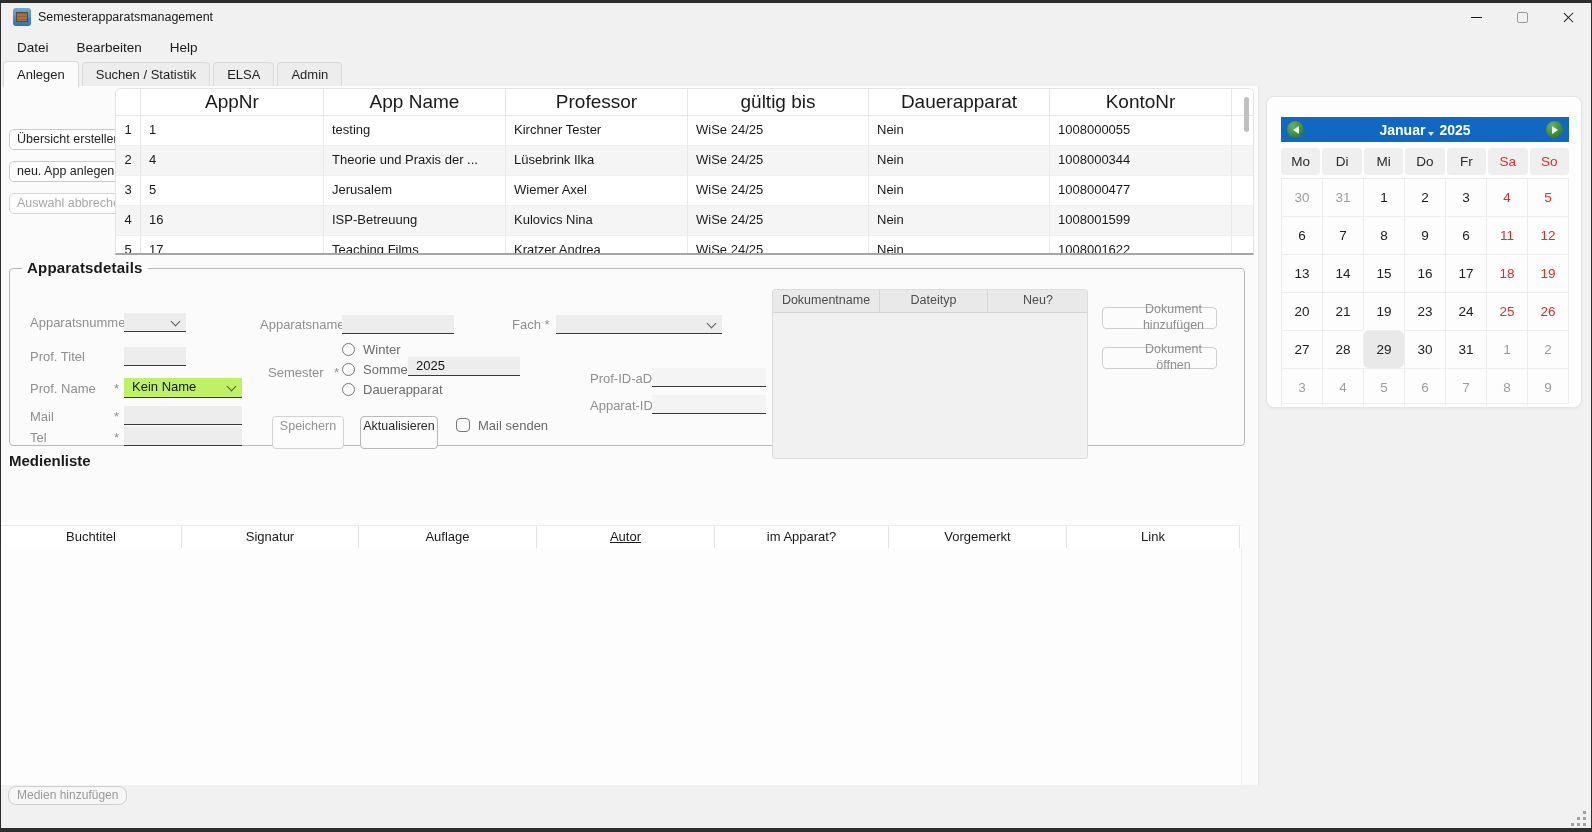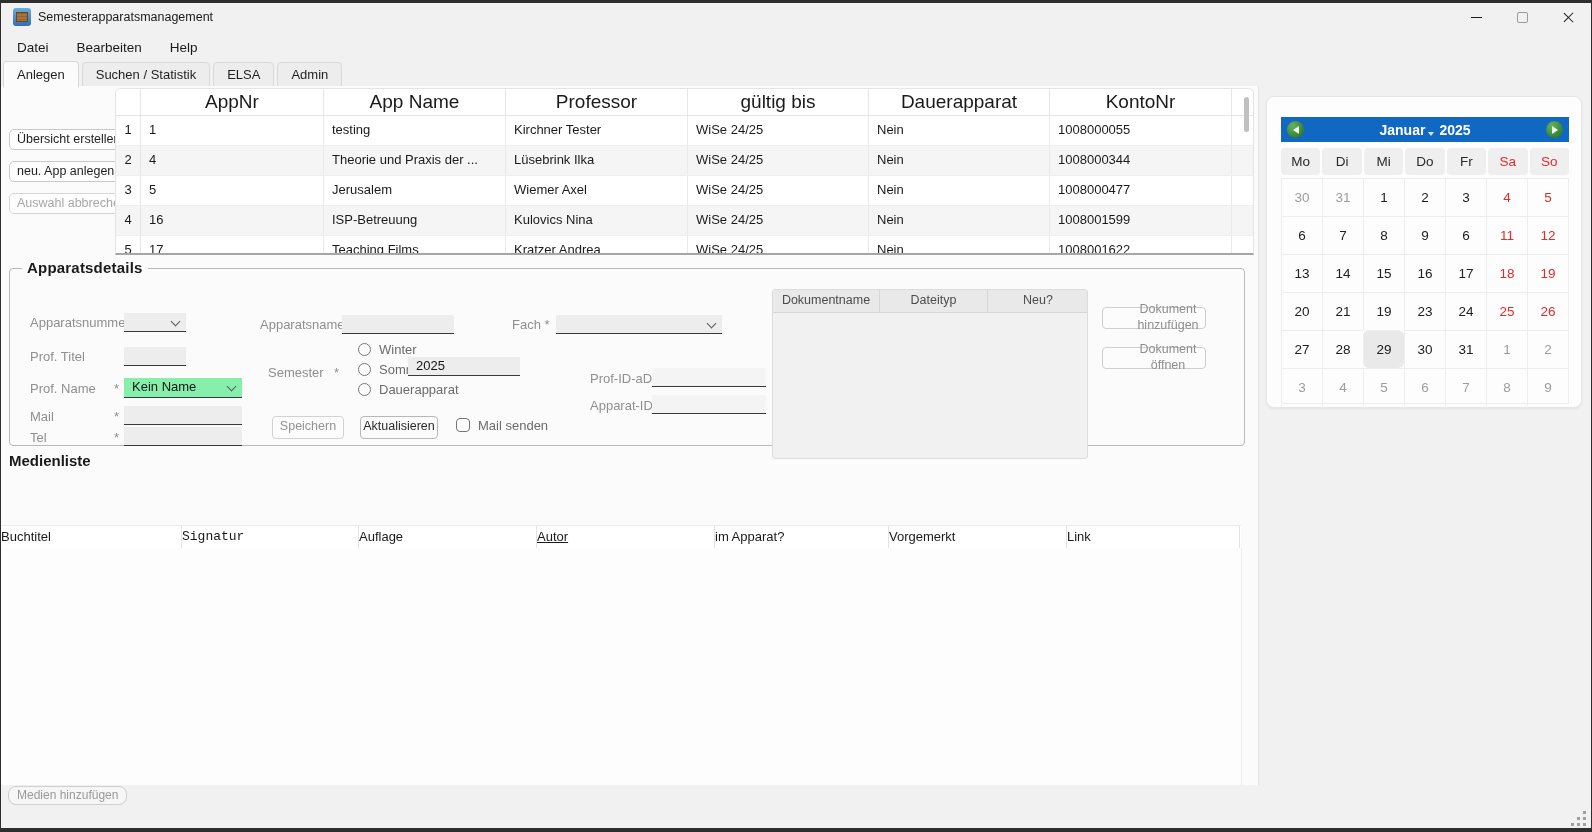--- a/index.html
+++ b/index.html
@@ -60,43 +60,43 @@
   
   .groupbox{position:absolute;left:8px;top:182px;width:1234px;height:176px;border:1px solid #b9b9b9;border-radius:4px;}
   .legend{position:absolute;left:12px;top:-10px;background:#fbfbfb;padding:0 5px;font-size:15px;font-weight:bold;letter-spacing:.2px;}
   .lbl{position:absolute;font-size:13px;color:#8f8f8f;white-space:nowrap;}
   .star{position:absolute;font-size:13px;color:#8f8f8f;}
   .fld{position:absolute;height:19px;background:#ededed;border-bottom:1px solid #3a3a3a;box-sizing:border-box;}
   .fld.light{background:#f4f4f4;}
   .fld .val{font-size:13px;line-height:18px;padding-left:8px;color:#141414;}
   .chev{position:absolute;right:7px;top:5px;width:6px;height:6px;border-right:1.4px solid #5c5c5c;
         border-bottom:1.4px solid #5c5c5c;transform:rotate(45deg);}
-  .btn{position:absolute;height:23px;line-height:18px;border:1px solid #b8b8b8;border-radius:4px;background:#fcfcfc;
+  .btn{position:absolute;height:33px;line-height:18px;border:1px solid #b8b8b8;border-radius:4px;background:#fcfcfc;
        font-size:12.5px;text-align:center;color:#2a2a2a;box-sizing:border-box;}
   .btn.disabled{color:#939393;border-color:#d2d2d2;}
-  .radios{position:absolute;left:348px;top:70px;display:flex;flex-direction:column;}
+  .radios{position:absolute;left:332px;top:70px;display:flex;flex-direction:column;}
   .radio-row{height:20px;display:flex;align-items:center;gap:8px;}
   .radio{width:13px;height:13px;border:1.5px solid #767676;border-radius:50%;background:#fdfdfd;box-sizing:border-box;}
   .radio-lbl{font-size:13px;color:#6b6b6b;}
   .checkbox{position:absolute;width:14px;height:14px;border:1.5px solid #767676;border-radius:4px;background:#fdfdfd;box-sizing:border-box;}
 
   
   .docs{position:absolute;left:762px;top:20px;width:316px;height:170px;border:1px solid #dcdcdc;border-radius:3px;
         background:#f1f1f1;box-sizing:border-box;overflow:hidden;}
   .docs-head{display:flex;height:22px;background:#e9e9e9;border-bottom:1px solid #d6d6d6;}
   .dhc{line-height:21px;text-align:center;font-size:12.5px;color:#4c4c4c;border-right:1px solid #d6d6d6;box-sizing:border-box;flex:none;}
-  .doc-btn{position:absolute;left:1092px;width:104px;border:1px solid #cfcfcf;border-radius:4px;background:#fcfcfc;
+  .doc-btn{position:absolute;left:1092px;width:115px;border:1px solid #cfcfcf;border-radius:4px;background:#fcfcfc;
            color:#8f8f8f;font-size:12.5px;display:flex;align-items:center;justify-content:center;text-align:center;
            box-sizing:border-box;line-height:1.25;padding-left:28px;}
 
   
   .ml-title{position:absolute;left:8px;top:366px;font-size:15px;font-weight:bold;}
   .ml-head{position:absolute;left:0;top:439px;width:1240px;height:22px;display:flex;background:#fff;
            border-top:1px solid #ececec;border-bottom:1px solid #e7e7e7;box-sizing:content-box;}
-  .mlc{line-height:21px;font-size:13px;border-right:1px solid #e3e3e3;box-sizing:border-box;flex:none;}
+  .mlc{line-height:21px;text-align:center;font-size:13px;border-right:1px solid #e3e3e3;box-sizing:border-box;flex:none;}
   .ml-body{position:absolute;left:0;top:462px;width:1240px;height:237px;background:#fdfdfd;border-right:1px solid #eee;}
   .pill-btn{position:absolute;left:8px;top:786px;height:17px;line-height:16px;padding:0 8px;border:1px solid #cfcfcf;
             border-radius:8px;background:#f6f6f6;font-size:12px;color:#9a9a9a;}
 
   
   .cal-card{position:absolute;left:1266px;top:96px;width:316px;height:312px;background:#fdfdfd;
             border:1px solid #e6e6e6;border-radius:8px;box-shadow:0 1px 3px rgba(0,0,0,.05);box-sizing:border-box;}
   .cal-head{position:absolute;left:14px;top:20px;width:288px;height:25px;background:#1168c2;display:flex;
             align-items:center;justify-content:center;gap:5px;color:#fff;font-weight:bold;font-size:14px;}
   .cal-nav{position:absolute;top:4px;width:17px;height:17px;border-radius:50%;
@@ -264,21 +264,21 @@
             <div class="radio"></div>
             <div class="radio-lbl">Dauerapparat</div>
           </div>
         </div>
       <div class="fld" style="left:398px;top:88px;width:112px;">
           <div class="val">2025</div>
         </div>
 
       <div class="lbl" style="left:20px;top:112px;">Prof. Name</div>
       <div class="star" style="left:104px;top:112px;">*</div>
-      <div class="fld" style="left:114px;top:109px;width:118px;height:20px;background:#86efac;">
+      <div class="fld" style="left:114px;top:109px;width:118px;height:20px;background:#bef264;">
         <div class="val">Kein Name</div>
         <span class="chev"></span>
       </div>
 
       <div class="lbl" style="left:20px;top:140px;">Mail</div>
       <div class="star" style="left:104px;top:140px;">*</div>
       <div class="fld" style="left:114px;top:137px;width:118px;"></div>
 
       <div class="lbl" style="left:20px;top:161px;">Tel</div>
       <div class="star" style="left:104px;top:161px;">*</div>
@@ -301,21 +301,21 @@
             <div class="dhc" style="width: 101px;">Neu?</div>
           </div>
       </div>
     <div class="doc-btn" style="top: 38px; height: 22px;">Dokument hinzufügen</div>
         <div class="doc-btn" style="top: 78px; height: 22px;">Dokument öffnen</div>
       </div>
 
     <div class="ml-title">Medienliste</div>
     <div class="ml-head" id="ml-head">
         <div class="mlc" style="width: 181px;">Buchtitel</div>
-        <div class="mlc" style="width: 177px; font-family: Liberation Mono, monospace;">Signatur</div>
+        <div class="mlc" style="width: 177px;">Signatur</div>
         <div class="mlc" style="width: 178px;">Auflage</div>
         <div class="mlc" style="width: 178px; text-decoration: underline;">Autor</div>
         <div class="mlc" style="width: 174px;">im Apparat?</div>
         <div class="mlc" style="width: 178px;">Vorgemerkt</div>
         <div class="mlc" style="width: 173px;">Link</div>
       </div>
     <div class="ml-body"></div>
   </div>
 
   <div class="pill-btn">Medien hinzufügen</div>

